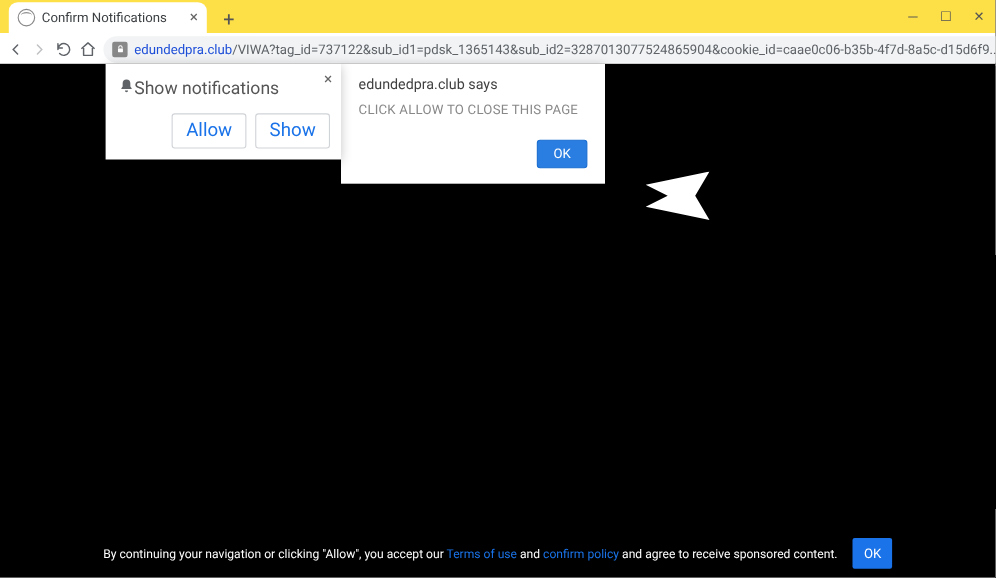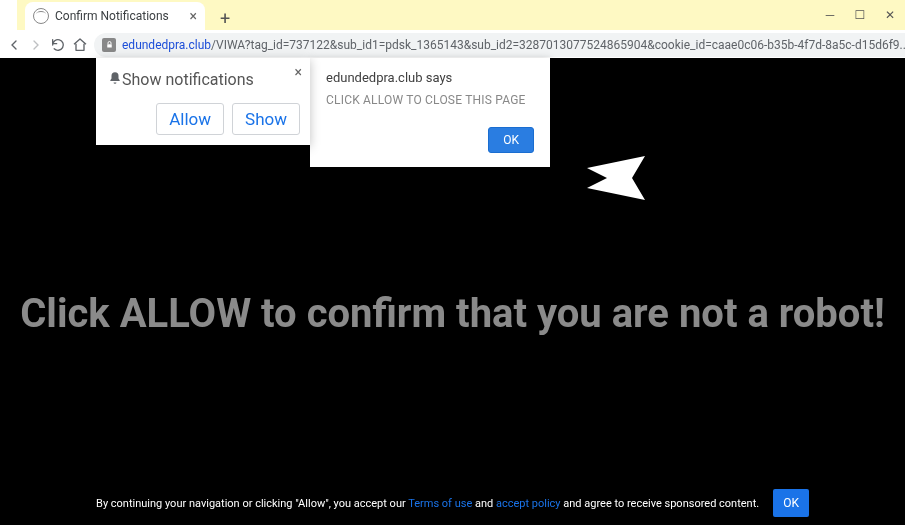--- a/index.html
+++ b/index.html
@@ -3,21 +3,21 @@
   <meta charset="utf-8">
   <style>
     * { margin: 0; padding: 0; box-sizing: border-box; font-family: -apple-system, BlinkMacSystemFont, "Segoe UI", Roboto, Arial, sans-serif; }
     body { width: 905px; height: 525px; background: #fff; overflow: hidden; position: relative; }
     
     
     .window-controls { position: absolute; top: 0; right: 0; display: flex; height: 30px; z-index: 100; }
     .window-btn { width: 30px; height: 30px; display: flex; align-items: center; justify-content: center; color: #555; cursor: pointer; font-size: 12px; }
     
     
-    .tabstrip { height: 30px; background: #fef9c3; display: flex; align-items: flex-end; padding-left: 8px; position: relative; margin-left: 17px; }
+    .tabstrip { height: 30px; background: #fde047; display: flex; align-items: flex-end; padding-left: 8px; position: relative; }
     .tab { height: 28px; width: 180px; background: #fff; display: flex; align-items: center; padding: 0 8px; border-radius: 8px 8px 0 0; font-size: 12px; color: #3c4043; gap: 6px; }
     .tab-favicon { width: 16px; height: 16px; border-radius: 50%; border: 1.5px solid #888; position: relative; flex-shrink: 0; }
     .tab-favicon::after { content: ""; position: absolute; inset: 2px 2px 6px 2px; border-top: 1.5px solid #888; border-radius: 50% 50% 0 0; }
     .tab-title { flex: 1; overflow: hidden; white-space: nowrap; text-overflow: ellipsis; }
     .tab-close { font-size: 14px; color: #666; cursor: pointer; }
     .newtab-btn { margin-left: 8px; width: 24px; height: 24px; display: flex; align-items: center; justify-content: center; color: #555; font-size: 18px; cursor: pointer; }
     
     
     .toolbar { height: 30px; background: #fff; display: flex; align-items: center; padding: 0 6px; gap: 6px; border-bottom: 1px solid #e0e0e0; }
     .nav-btn { width: 22px; height: 22px; display: flex; align-items: center; justify-content: center; color: #5f6368; cursor: pointer; }
@@ -101,25 +101,24 @@
           <path d="M8 11V8a4 4 0 0 1 8 0v3" stroke="#fff" stroke-width="2.5" fill="none"></path>
         </svg>
     </span>
     <span class="url-text"><span class="url-domain">edundedpra.club</span><span>/VIWA?tag_id=737122&amp;sub_id1=pdsk_1365143&amp;sub_id2=3287013077524865904&amp;cookie_id=caae0c06-b35b-4f7d-8a5c-d15d6f9...</span></span>
 
   </div>
 
 </div>
 
 <div class="content">
-  <div class="main-text">Click ALLOW to confirm that you are not a robot!</div>
 
   <div class="footer">
     <div class="footer-text">
-      <span>By continuing your navigation or clicking "Allow", you accept our </span><a href="#">Terms of use</a><span> and </span><a href="#">accept policy</a><span> and agree to receive sponsored content.</span>
+      <span>By continuing your navigation or clicking "Allow", you accept our </span><a href="#">Terms of use</a><span> and </span><a href="#">confirm policy</a><span> and agree to receive sponsored content.</span>
     </div>
     <button class="footer-ok">OK</button>
   </div>
 
   <svg class="speech-arrow" width="60" height="50" viewBox="0 0 60 50">
     <polygon points="0,12 58,0 45,22 58,44 0,32 20,22" fill="#fff"></polygon>
   </svg>
 </div>
 
 <div class="alert-dialog">

